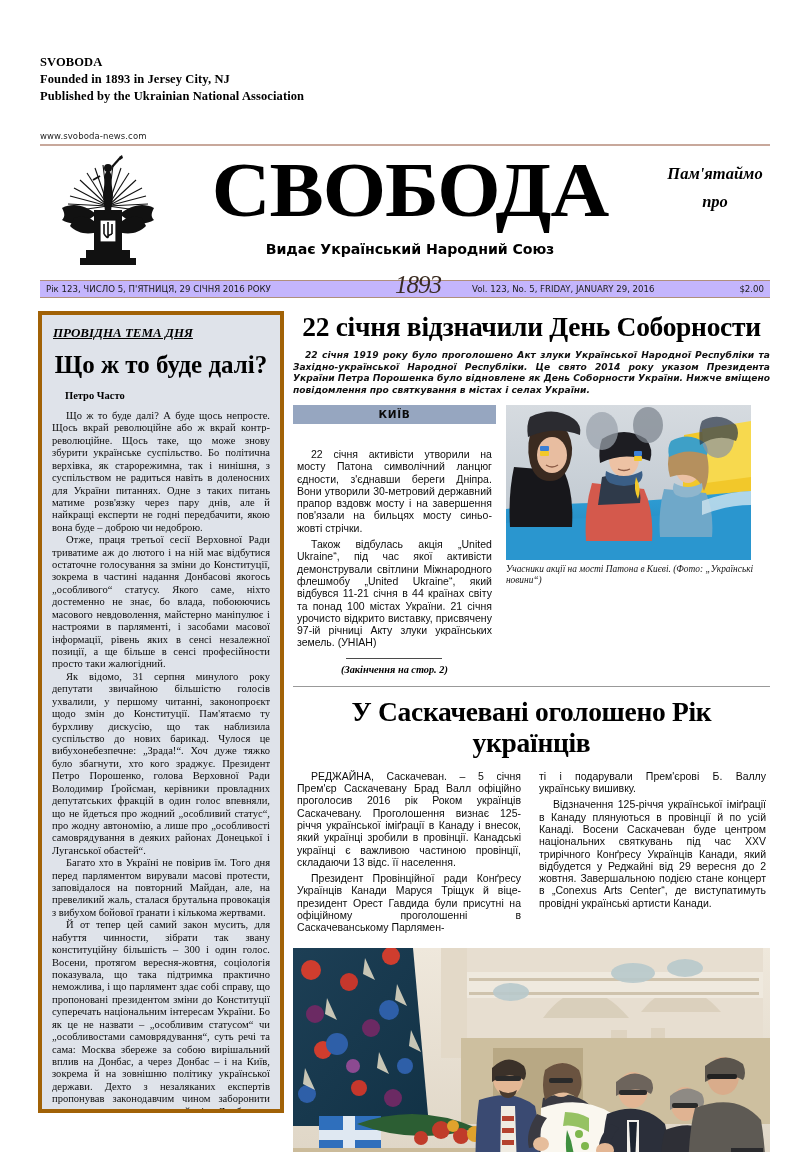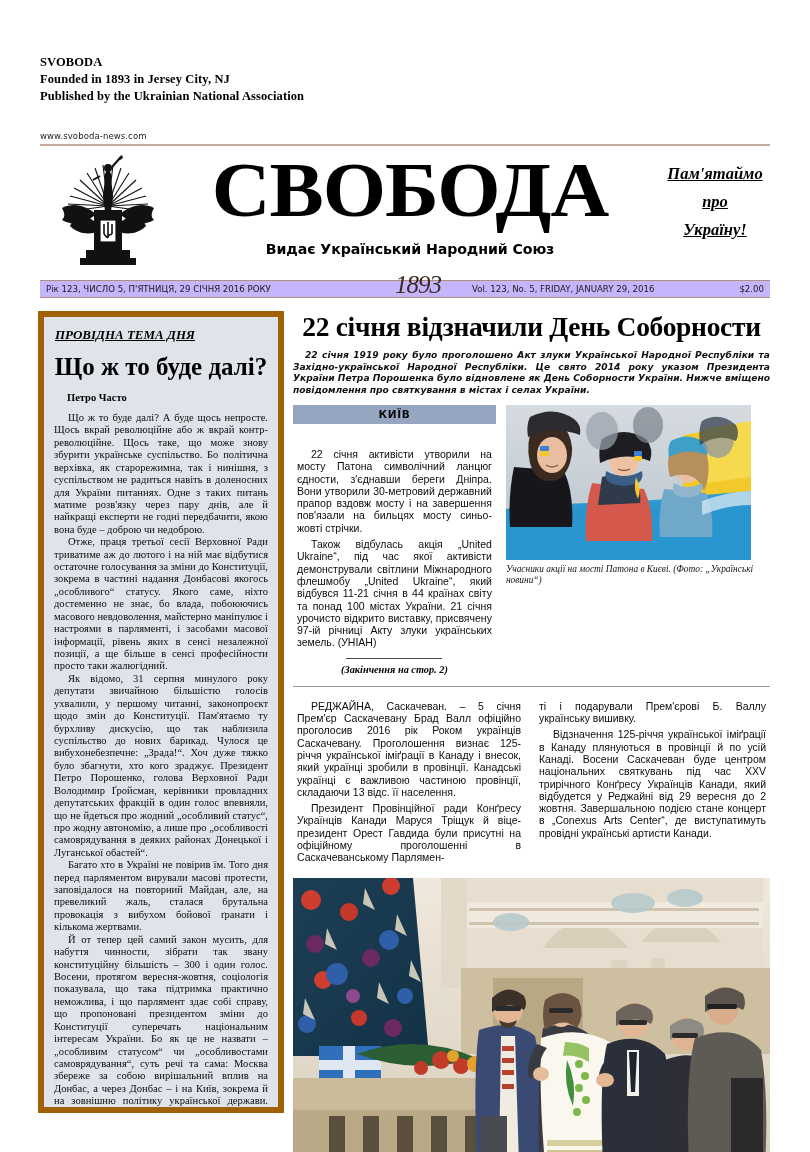--- a/index.html
+++ b/index.html
@@ -87,21 +87,20 @@
     position: absolute;
     left: 600px; top: 12px;
     width: 150px;
     text-align: center;
     font-family: "Liberation Serif", serif;
     font-style: italic;
     font-weight: bold;
     font-size: 16.5px;
     line-height: 28px;
     color: #000;
-    text-decoration: underline;
   }
 
   
   .datebar {
     position: absolute;
     left: 40px; top: 280px;
     width: 730px; height: 18px;
     background: #c4b5fd;
     border-top: 1.5px solid #b08f7d;
     border-bottom: 1.5px solid #b08f7d;
@@ -130,21 +129,21 @@
     color: #3a2b22;
     letter-spacing: -1px;
   }
 
   
   .leftbox {
     position: absolute;
     left: 38px; top: 311px;
     width: 246px; height: 802px;
     background: #dfe3ea;
-    border: 6px solid #a16207;
+    border: 4px solid #a16207;
     padding: 9px 10px 6px 10px;
   }
   .lb-kicker {
     font-family: "Liberation Serif", serif;
     font-style: italic;
     font-weight: bold;
     font-size: 13px;
     text-decoration: underline;
     color: #000;
     margin: 1px 0 10px 1px;
@@ -351,21 +350,20 @@
       </g>
     </svg>
   </div>
 
   <div class="flagname">СВОБОДА</div>
   <div class="flag-sub">Видає Український Народний Союз</div>
 
   <div class="slogan">
     <div>Пам'ятаймо</div>
     <div>про</div>
-    <div>Україну!</div>
   </div>
 </div>
 
 <div class="datebar">
   <span class="dl">Рік 123, ЧИСЛО 5, П'ЯТНИЦЯ, 29 СІЧНЯ 2016 РОКУ</span>
   <span class="year1893">1893</span>
   <span class="dr">Vol. 123, No. 5, FRIDAY, JANUARY 29, 2016</span>
   <span class="dp">$2.00</span>
 </div>
 
@@ -460,20 +458,21 @@
 
           <path d="M196 96 q28-10 49-10 l0 14 q-24 0 -49 10 z" fill="#cfe3ef" opacity="0.8"></path>
         </svg>
       </div>
       <div class="capt">Учасники акції на мості Патона в Києві. (Фото: „Українські новини“)</div>
     </div>
   </div>
 
   <div class="hr-sec"></div>
 
+  <h1 class="mainhead">У Саскачевані оголошено Рік українців</h1>
 
   <div class="twocol">
     <div class="col-left" style="width:232px">
       <div class="body-sm">
         <p>РЕДЖАЙНА, Саскачеван. – 5 січня Прем'єр Саскачевану Брад Валл офіційно проголосив 2016 рік Роком українців Саскачевану. Проголошення визнає 125-річчя української іміґрації в Канаду і внесок, який українці зробили в провінції. Канадські українці є важливою частиною провінції, складаючи 13 відс. її населення.</p>
         <p>Президент Провінційної ради Конґресу Українців Канади Маруся Тріщук й віце-президент Орест Гавдида були присутні на офіційному проголошенні в Саскачеванському Парлямен-</p>
       </div>
     </div>
     <div class="col-right" style="width:235px">
       <div class="body-sm">

